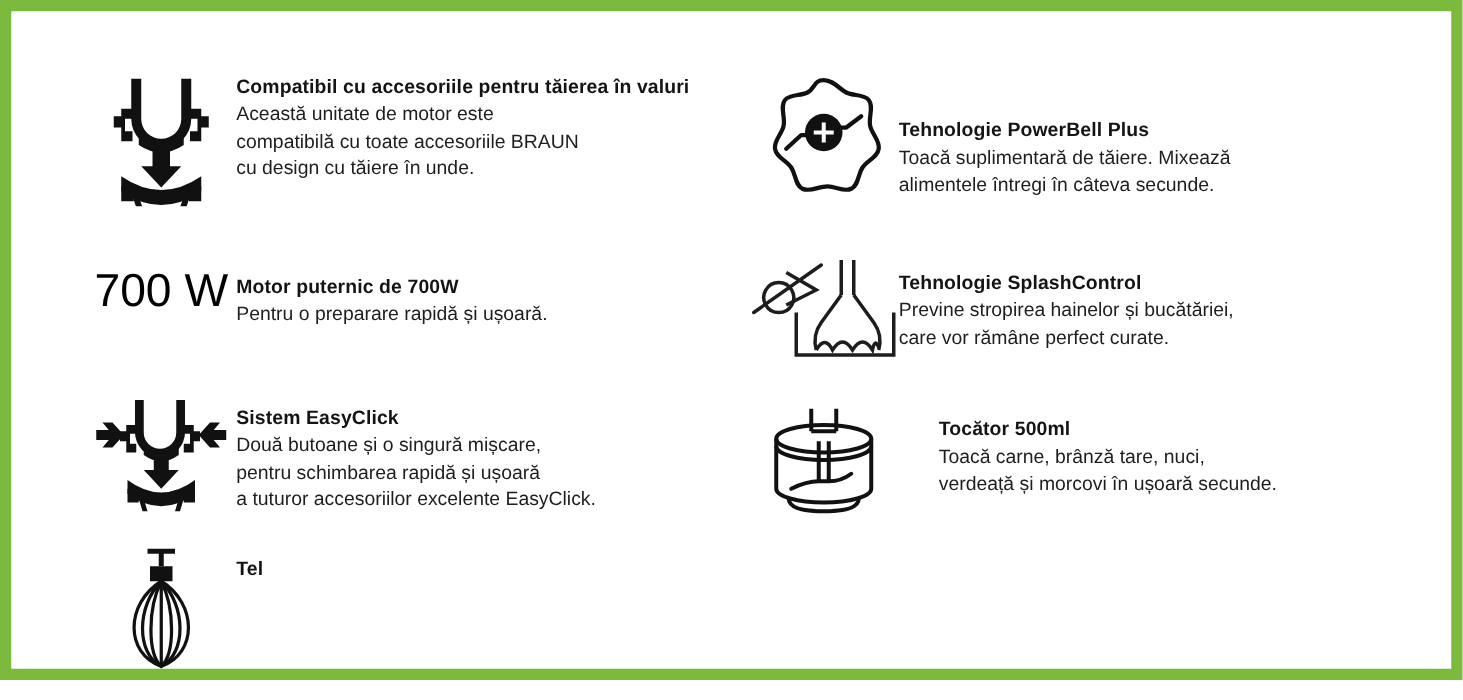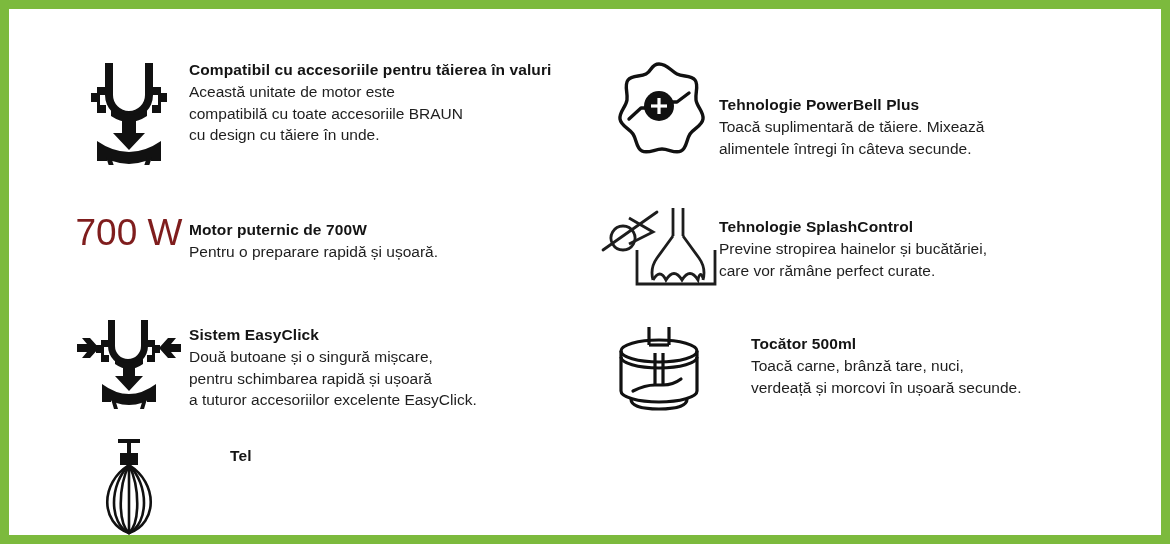--- a/index.html
+++ b/index.html
@@ -57,21 +57,21 @@
     line-height: 21.5px;
     color: #1e1e1e;
     margin: 0;
     white-space: pre-line;
   }
   .watt {
     font-size: 37px;
     line-height: 40px;
     font-weight: normal;
     letter-spacing: 0px;
-    color: #7f1d1d;
+    color: #000000;
     font-family: "Liberation Sans", sans-serif;
   }
 
   
   #feat-wave      { left: 60px;  top: 48px;  }
   #feat-motor     { left: 60px;  top: 196px; }
   #feat-easyclick { left: 60px;  top: 303px; }
   #feat-whisk     { left: 60px;  top: 428px; }
   
   #feat-powerbell { left: 590px; top: 48px; align-items: flex-end;  }
@@ -83,21 +83,21 @@
   #feat-whisk .icon-cell { padding-top: 0px; }
   #feat-powerbell .icon-cell { padding-top: 2px; }
   #feat-splash .icon-cell { padding-top: 4px; }
   #feat-chopper .icon-cell { padding-top: 4px; }
 
   #feat-powerbell .text-cell,
   #feat-splash .text-cell,
   #feat-chopper .text-cell { padding-top: 14px; }
   #feat-motor .text-cell { padding-top: 14px; }
   #feat-easyclick .text-cell { padding-top: 12px; }
-  #feat-whisk .text-cell { padding-top: 8px; margin-left: 41px; }
+  #feat-whisk .text-cell { padding-top: 8px; }
 </style>
 </head>
 <body>
 
 <div class="page">
   <div class="grid">
 
     <div class="feature" id="feat-wave">
       <div class="icon-cell">
         <svg width="96" height="108" viewBox="0 0 96 108" aria-hidden="true">

